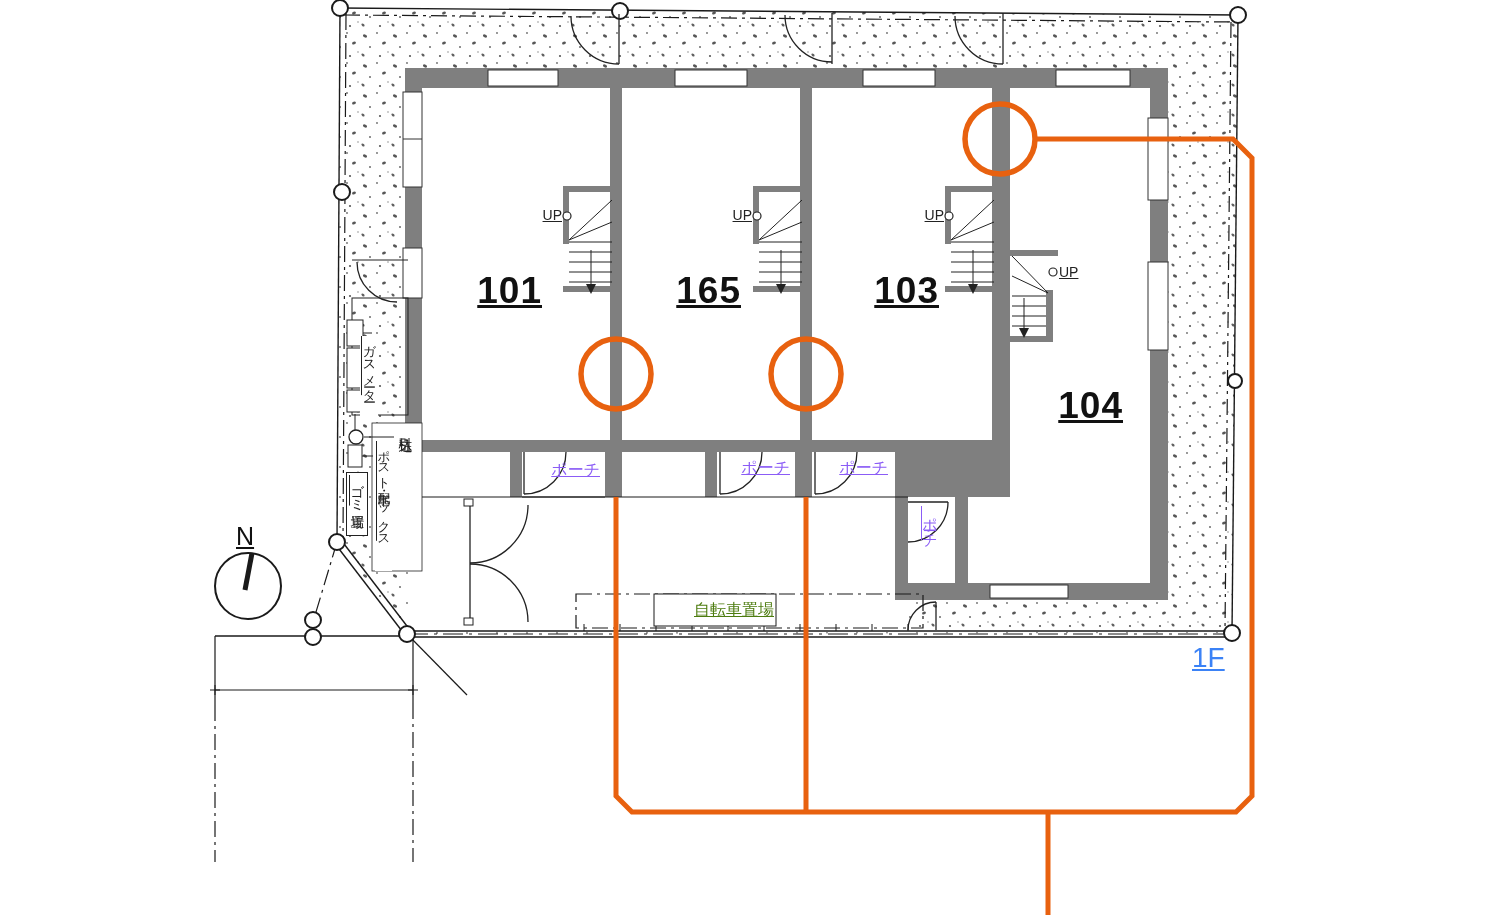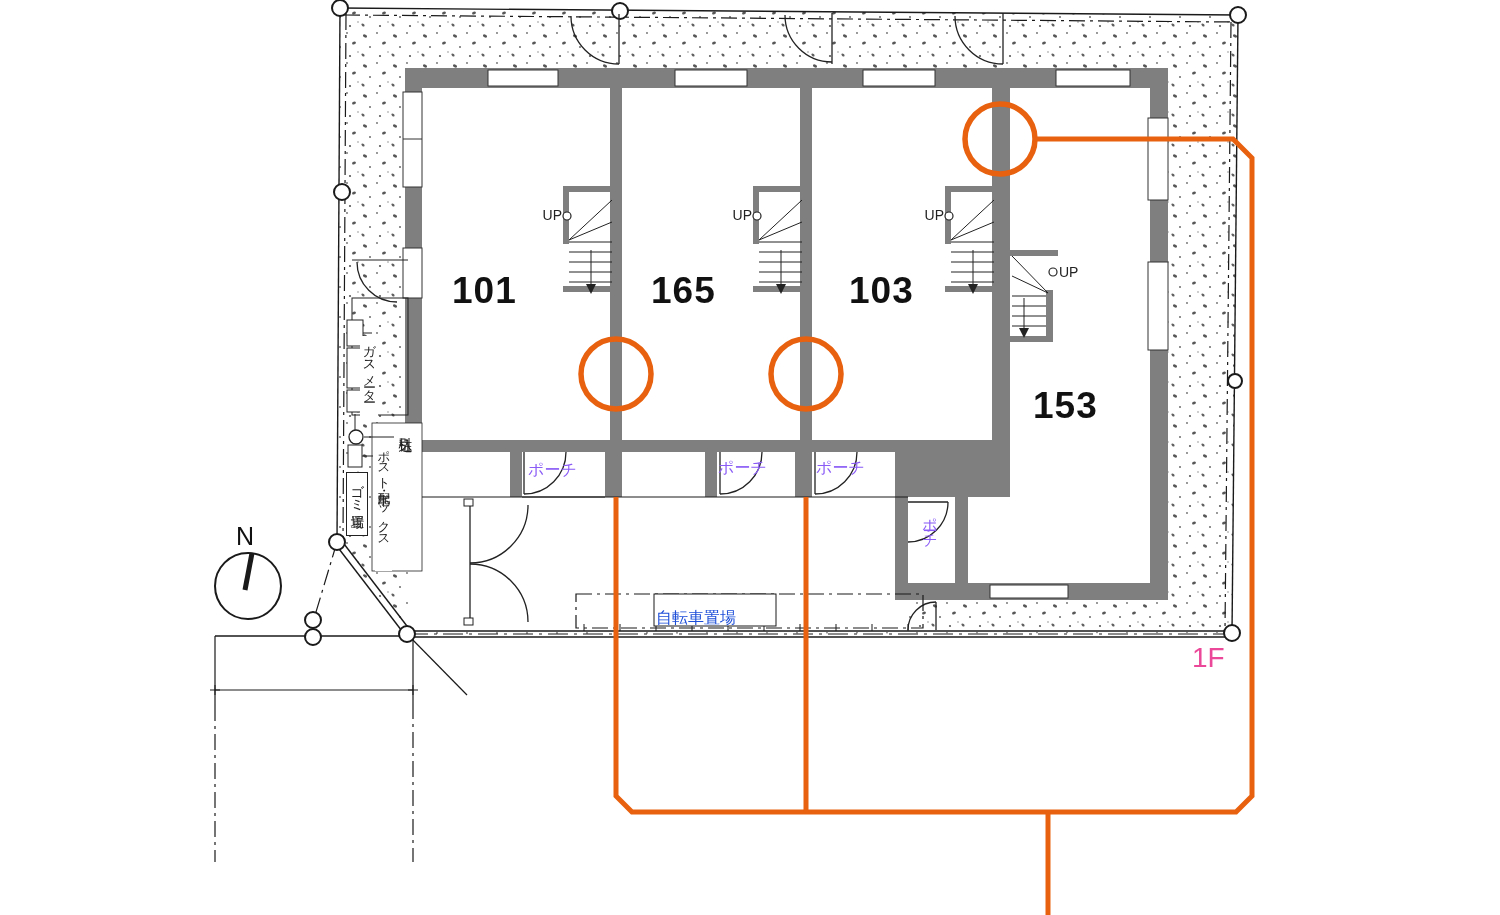--- a/index.html
+++ b/index.html
@@ -1,29 +1,29 @@
 <!DOCTYPE html>
 <html><head>
 <meta charset="utf-8">
 <style>
   html,body{margin:0;padding:0;background:#fff;}
   .plan{position:relative;width:1500px;height:915px;background:#ffffff;overflow:hidden;
         font-family:"Liberation Sans","DejaVu Sans",sans-serif;color:#1a1a1a;}
   .plan svg{position:absolute;left:0;top:0;}
-  .lbl{position:absolute;white-space:nowrap;}
+  .lbl{position:absolute;white-space:nowrap;text-decoration:underline;}
   .unit-num{font-size:37px;font-weight:bold;letter-spacing:1px;color:#111;}
   .up{font-size:14px;color:#222;}
   .porch{font-size:16px;color:#8b5cf6;}
   .small-note{font-size:13px;color:#222;background:#fff;}
   .vt{writing-mode:vertical-rl;}
   .boxed{border:1.5px solid #222;background:#fff;padding:2px 1px;}
-  .bike{font-size:16px;color:#1d4ed8;margin-top:8px;}
-  .floor{font-size:28px;color:#ec4899;}
+  .bike{font-size:16px;color:#4d7c0f;}
+  .floor{font-size:28px;color:#3b82f6;}
   .north{font-size:25px;color:#111;}
-  .ctr{text-align:left;}
+  .ctr{text-align:right;}
 </style>
 </head>
 <body>
 
 <div class="plan">
 
 <svg width="1500" height="915" viewBox="0 0 1500 915">
   <defs>
     <pattern id="stip" width="30" height="30" patternUnits="userSpaceOnUse">
       <ellipse cx="5" cy="6" rx="2.2" ry="1.5" fill="#575757" transform="rotate(25 5 6)"></ellipse>
@@ -277,21 +277,21 @@
     <circle cx="1000" cy="139" r="35" stroke-width="5.5"></circle>
     <path d="M616,497 L616,796 L632,812 L1236,812 L1252,796 L1252,158 L1233,139 L1035,139" stroke-width="5"></path>
     <path d="M806,497 L806,812" stroke-width="5"></path>
     <path d="M1048,812 L1048,915" stroke-width="5"></path>
   </g>
 </svg>
 
 <div class="lbl unit-num ctr" style="left:452px;top:270px;width:90px;">101</div>
 <div class="lbl unit-num ctr" style="left:651px;top:270px;width:90px;">165</div>
 <div class="lbl unit-num ctr" style="left:849px;top:270px;width:90px;">103</div>
-<div class="lbl unit-num ctr" style="left:1033px;top:385px;width:90px;">153</div>
+<div class="lbl unit-num ctr" style="left:1033px;top:385px;width:90px;">104</div>
 
 <div class="lbl up" style="left:536px;top:207px;width:26px;text-align:right;">UP</div>
 <div class="lbl up" style="left:726px;top:207px;width:26px;text-align:right;">UP</div>
 <div class="lbl up" style="left:918px;top:207px;width:26px;text-align:right;">UP</div>
 <div class="lbl up" style="left:1059px;top:264px;width:30px;">UP</div>
 
 <div class="lbl porch ctr" style="left:528px;top:460px;width:72px;">ポーチ</div>
 <div class="lbl porch ctr" style="left:718px;top:458px;width:72px;">ポーチ</div>
 <div class="lbl porch ctr" style="left:816px;top:458px;width:72px;">ポーチ</div>
 <div class="lbl porch vt" style="left:920px;top:506px;height:74px;font-size:15px;">ポーチ</div>

